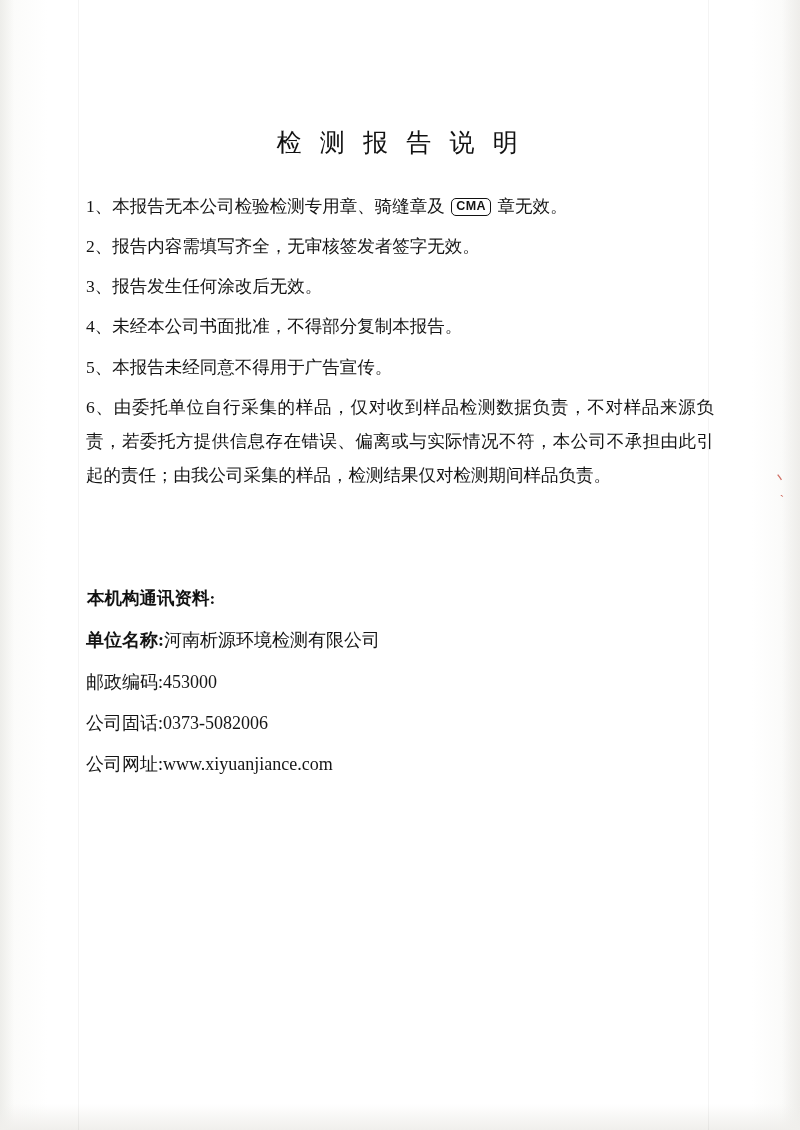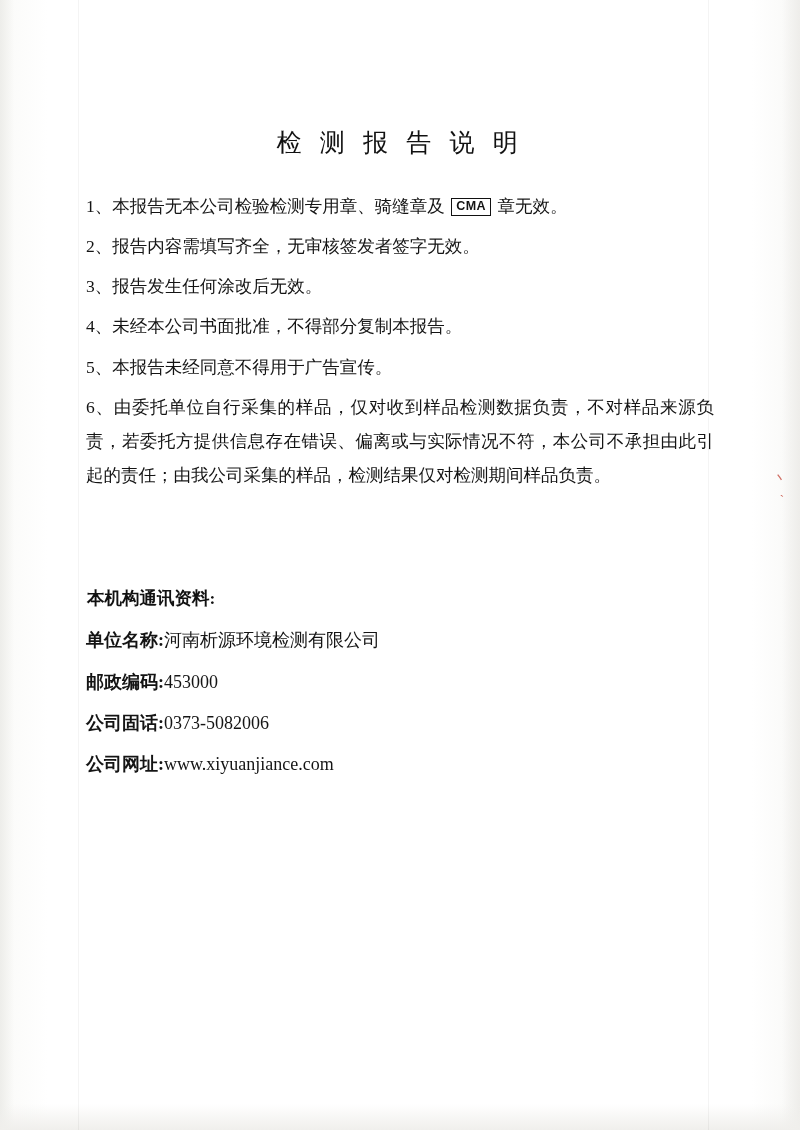--- a/index.html
+++ b/index.html
@@ -88,21 +88,21 @@
   .clause {
     font-size: 17.5px;
     line-height: 1.95;
     text-align: justify;
     color: #141414;
     margin: 0 0 6px 0;
   }
   .ma-badge {
     display: inline-block;
     border: 1.6px solid #111;
-    border-radius: 0;
+    border-radius: 5px;
     padding: 0 4px;
     font-size: 12.5px;
     font-weight: bold;
     letter-spacing: 0.5px;
     line-height: 1.25;
     vertical-align: 2px;
     margin: 0 2px;
     font-family: "Liberation Sans", sans-serif;
   }
 
@@ -120,21 +120,21 @@
     font-size: 18px;
     line-height: 2.3;
     color: #141414;
     margin: 0;
     white-space: nowrap;
   }
   .contact-row .lbl {
     font-weight: bold;
   }
   .contact-row .lbl-normal {
-    font-weight: bold;
+    font-weight: normal;
   }
   .contact-row .val {
     font-weight: normal;
   }
   .contact-row.compact { letter-spacing: -0.2px; }
 </style>
 </head>
 <body>
 
 <div class="page">

